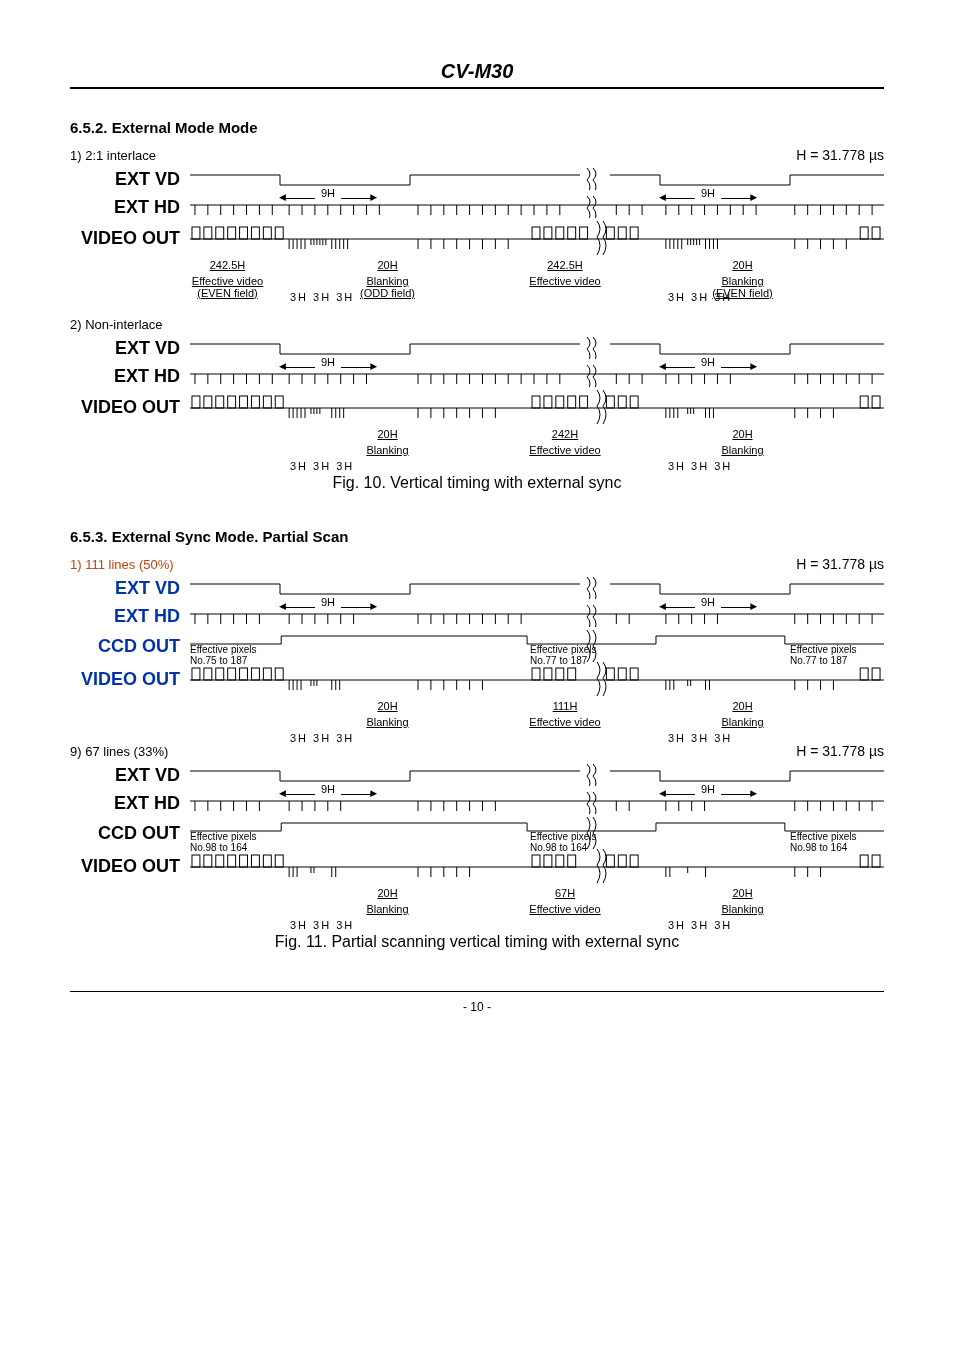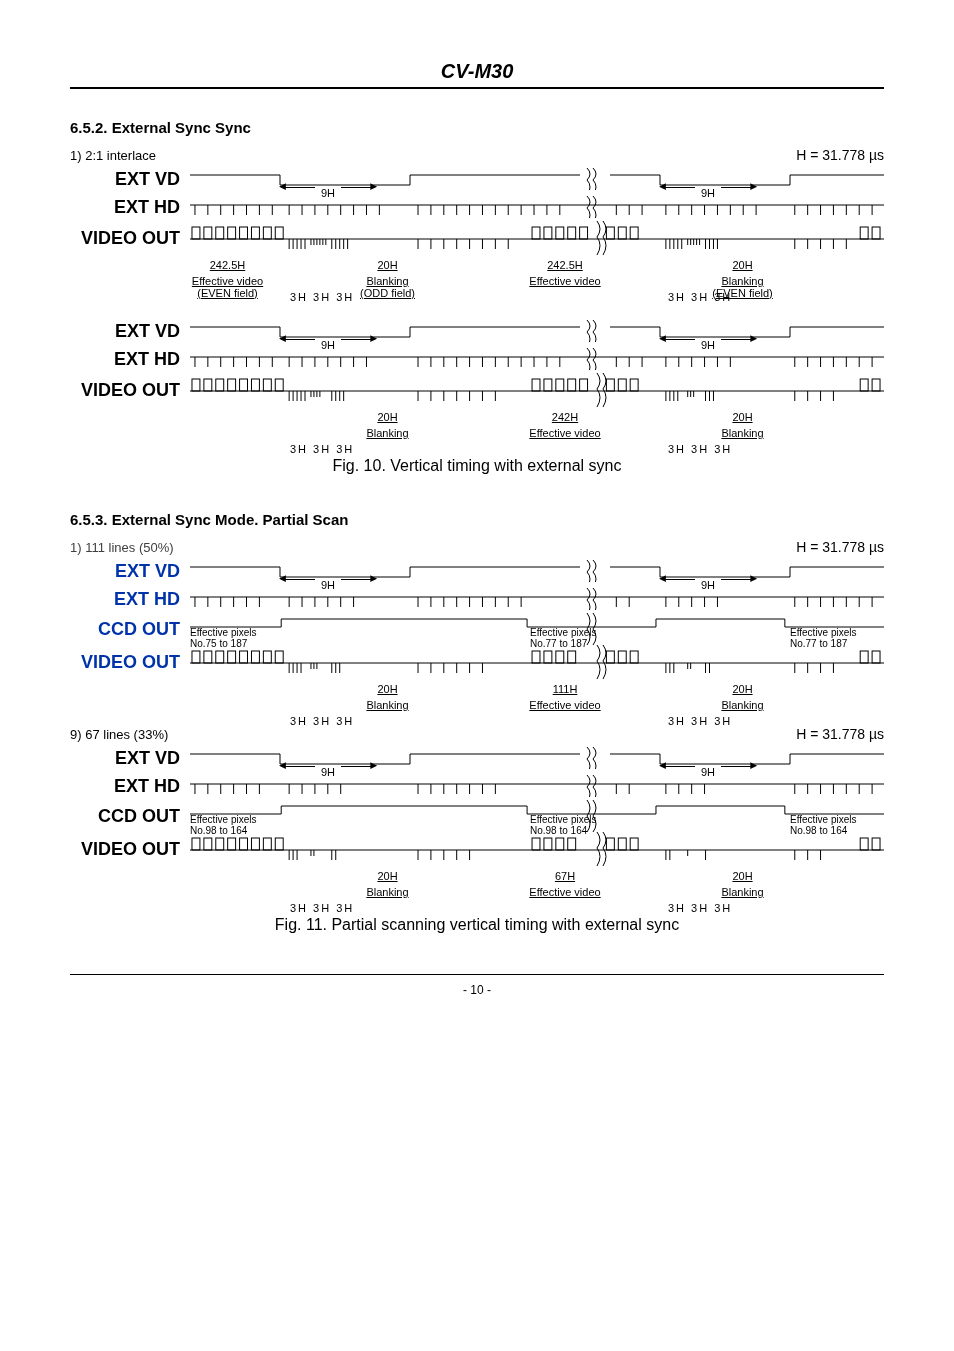--- a/index.html
+++ b/index.html
@@ -30,21 +30,21 @@
     font-size: 16px;
     margin: 18px 0 36px;
   }
   .panel {
     margin: 4px 0 12px;
   }
   .panel-title {
     font-size: 13px;
     margin: 4px 0 2px;
   }
-  .panel-title.blue { color: #404040; }
+  .panel-title.blue { color: #c2410c; }
   .h-note {
     text-align: right;
     font-size: 14px;
     margin-bottom: 2px;
   }
   .diagram {
     position: relative;
     border-collapse: collapse;
   }
   .row {
@@ -71,32 +71,32 @@
   }
   .breakmark svg{width:100%;height:100%;}
   .annot {
     display:flex;
     font-size:11px;
     margin-left:110px;
   }
   .annot > div { text-align:center;text-decoration:underline; }
   hr.footer { margin-top:40px; border:none; border-top:1px solid #000;}
   .pagenum { text-align:center; font-size:12px; margin-top:6px;}
-  .dim9{position:absolute;font-size:11px;display:flex;align-items:flex-start;gap:6px;}
+  .dim9{position:absolute;font-size:11px;display:flex;align-items:flex-end;gap:6px;}
   .dim9 .ln{flex:0 0 30px;border-top:1px solid #000;position:relative;}
   .dim9 .ln.l::before{content:"◀";position:absolute;left:-6px;top:-7px;font-size:9px;}
   .dim9 .ln.r::after{content:"▶";position:absolute;right:-6px;top:-7px;font-size:9px;}
   .tinylbls{position:absolute;font-size:11px;letter-spacing:2px;margin-top:40px;}
 </style>
 </head>
 <body>
 
 <div class="hdr-title">CV-M30</div>
 
-<div class="section-h">6.5.2. External Sync Sync</div>
+<div class="section-h">6.5.2. External Mode Mode</div>
 
 <div class="panel">
   <div style="display:flex;justify-content:space-between;align-items:flex-end;">
     <div class="panel-title">1) 2:1 interlace</div>
     <div class="h-note">H = 31.778 µs</div>
   </div>
   <div class="diagram">
 
     <div class="row">
       <div class="rlabel">EXT VD</div>
@@ -285,20 +285,21 @@
       <div style="width:225px;white-space:pre-line;">Blanking
 (ODD field)</div>
       <div style="width:130px;white-space:pre-line;">Effective video</div>
       <div style="width:225px;white-space:pre-line;">Blanking
 (EVEN field)</div>
     </div>
   </div>
 </div>
 
 <div class="panel" style="margin-top:18px;">
+  <div class="panel-title">2) Non-interlace</div>
   <div class="diagram">
     <div class="row">
       <div class="rlabel">EXT VD</div>
       <div class="track">
         <svg width="100%" height="100%">
             <polyline points="0,10 90,10 90,20 220,20 220,10 390,10" fill="none" stroke="#000"></polyline>
             <polyline points="420,10 470,10 470,20 600,20 600,10 700,10" fill="none" stroke="#000"></polyline>
           </svg>
         <div class="breakmark" style="left:395px;"><svg>
               <path d="M2,0 Q8,6 2,12 Q8,18 2,28" fill="none" stroke="#000"></path>

